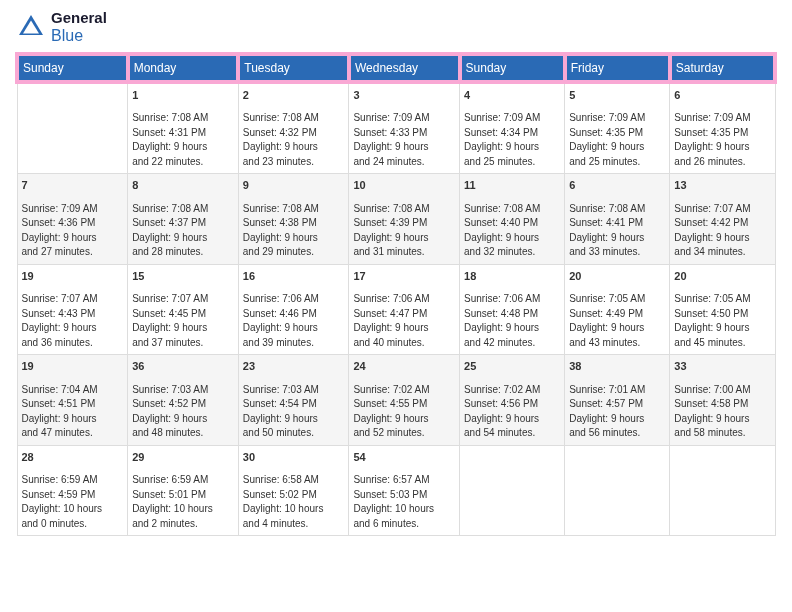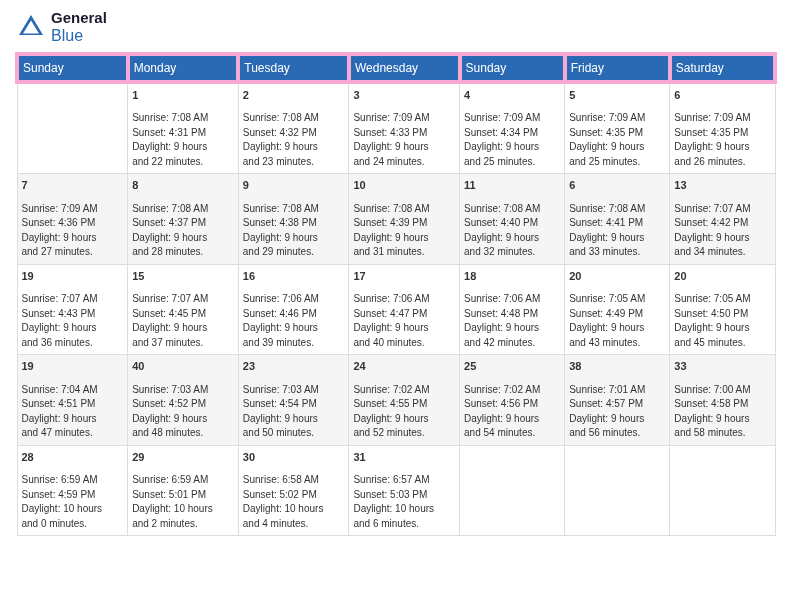--- a/index.html
+++ b/index.html
@@ -209,21 +209,21 @@
             <span class="day-number">20</span>
             <div class="day-info">Sunrise: 7:05 AM<br>Sunset: 4:50 PM<br>Daylight: 9 hours<br>and 45 minutes.</div>
           </td>
         </tr>
         <tr>
           <td>
             <span class="day-number">19</span>
             <div class="day-info">Sunrise: 7:04 AM<br>Sunset: 4:51 PM<br>Daylight: 9 hours<br>and 47 minutes.</div>
           </td>
           <td>
-            <span class="day-number">40</span>
+            <span class="day-number">36</span>
             <div class="day-info">Sunrise: 7:03 AM<br>Sunset: 4:52 PM<br>Daylight: 9 hours<br>and 48 minutes.</div>
           </td>
           <td>
             <span class="day-number">23</span>
             <div class="day-info">Sunrise: 7:03 AM<br>Sunset: 4:54 PM<br>Daylight: 9 hours<br>and 50 minutes.</div>
           </td>
           <td>
             <span class="day-number">24</span>
             <div class="day-info">Sunrise: 7:02 AM<br>Sunset: 4:55 PM<br>Daylight: 9 hours<br>and 52 minutes.</div>
           </td>
@@ -247,21 +247,21 @@
           </td>
           <td>
             <span class="day-number">29</span>
             <div class="day-info">Sunrise: 6:59 AM<br>Sunset: 5:01 PM<br>Daylight: 10 hours<br>and 2 minutes.</div>
           </td>
           <td>
             <span class="day-number">30</span>
             <div class="day-info">Sunrise: 6:58 AM<br>Sunset: 5:02 PM<br>Daylight: 10 hours<br>and 4 minutes.</div>
           </td>
           <td>
-            <span class="day-number">31</span>
+            <span class="day-number">54</span>
             <div class="day-info">Sunrise: 6:57 AM<br>Sunset: 5:03 PM<br>Daylight: 10 hours<br>and 6 minutes.</div>
           </td>
           <td class="empty-cell"></td>
           <td class="empty-cell"></td>
           <td class="empty-cell"></td>
         </tr>
       </tbody>
   </table>
 </div>
 

